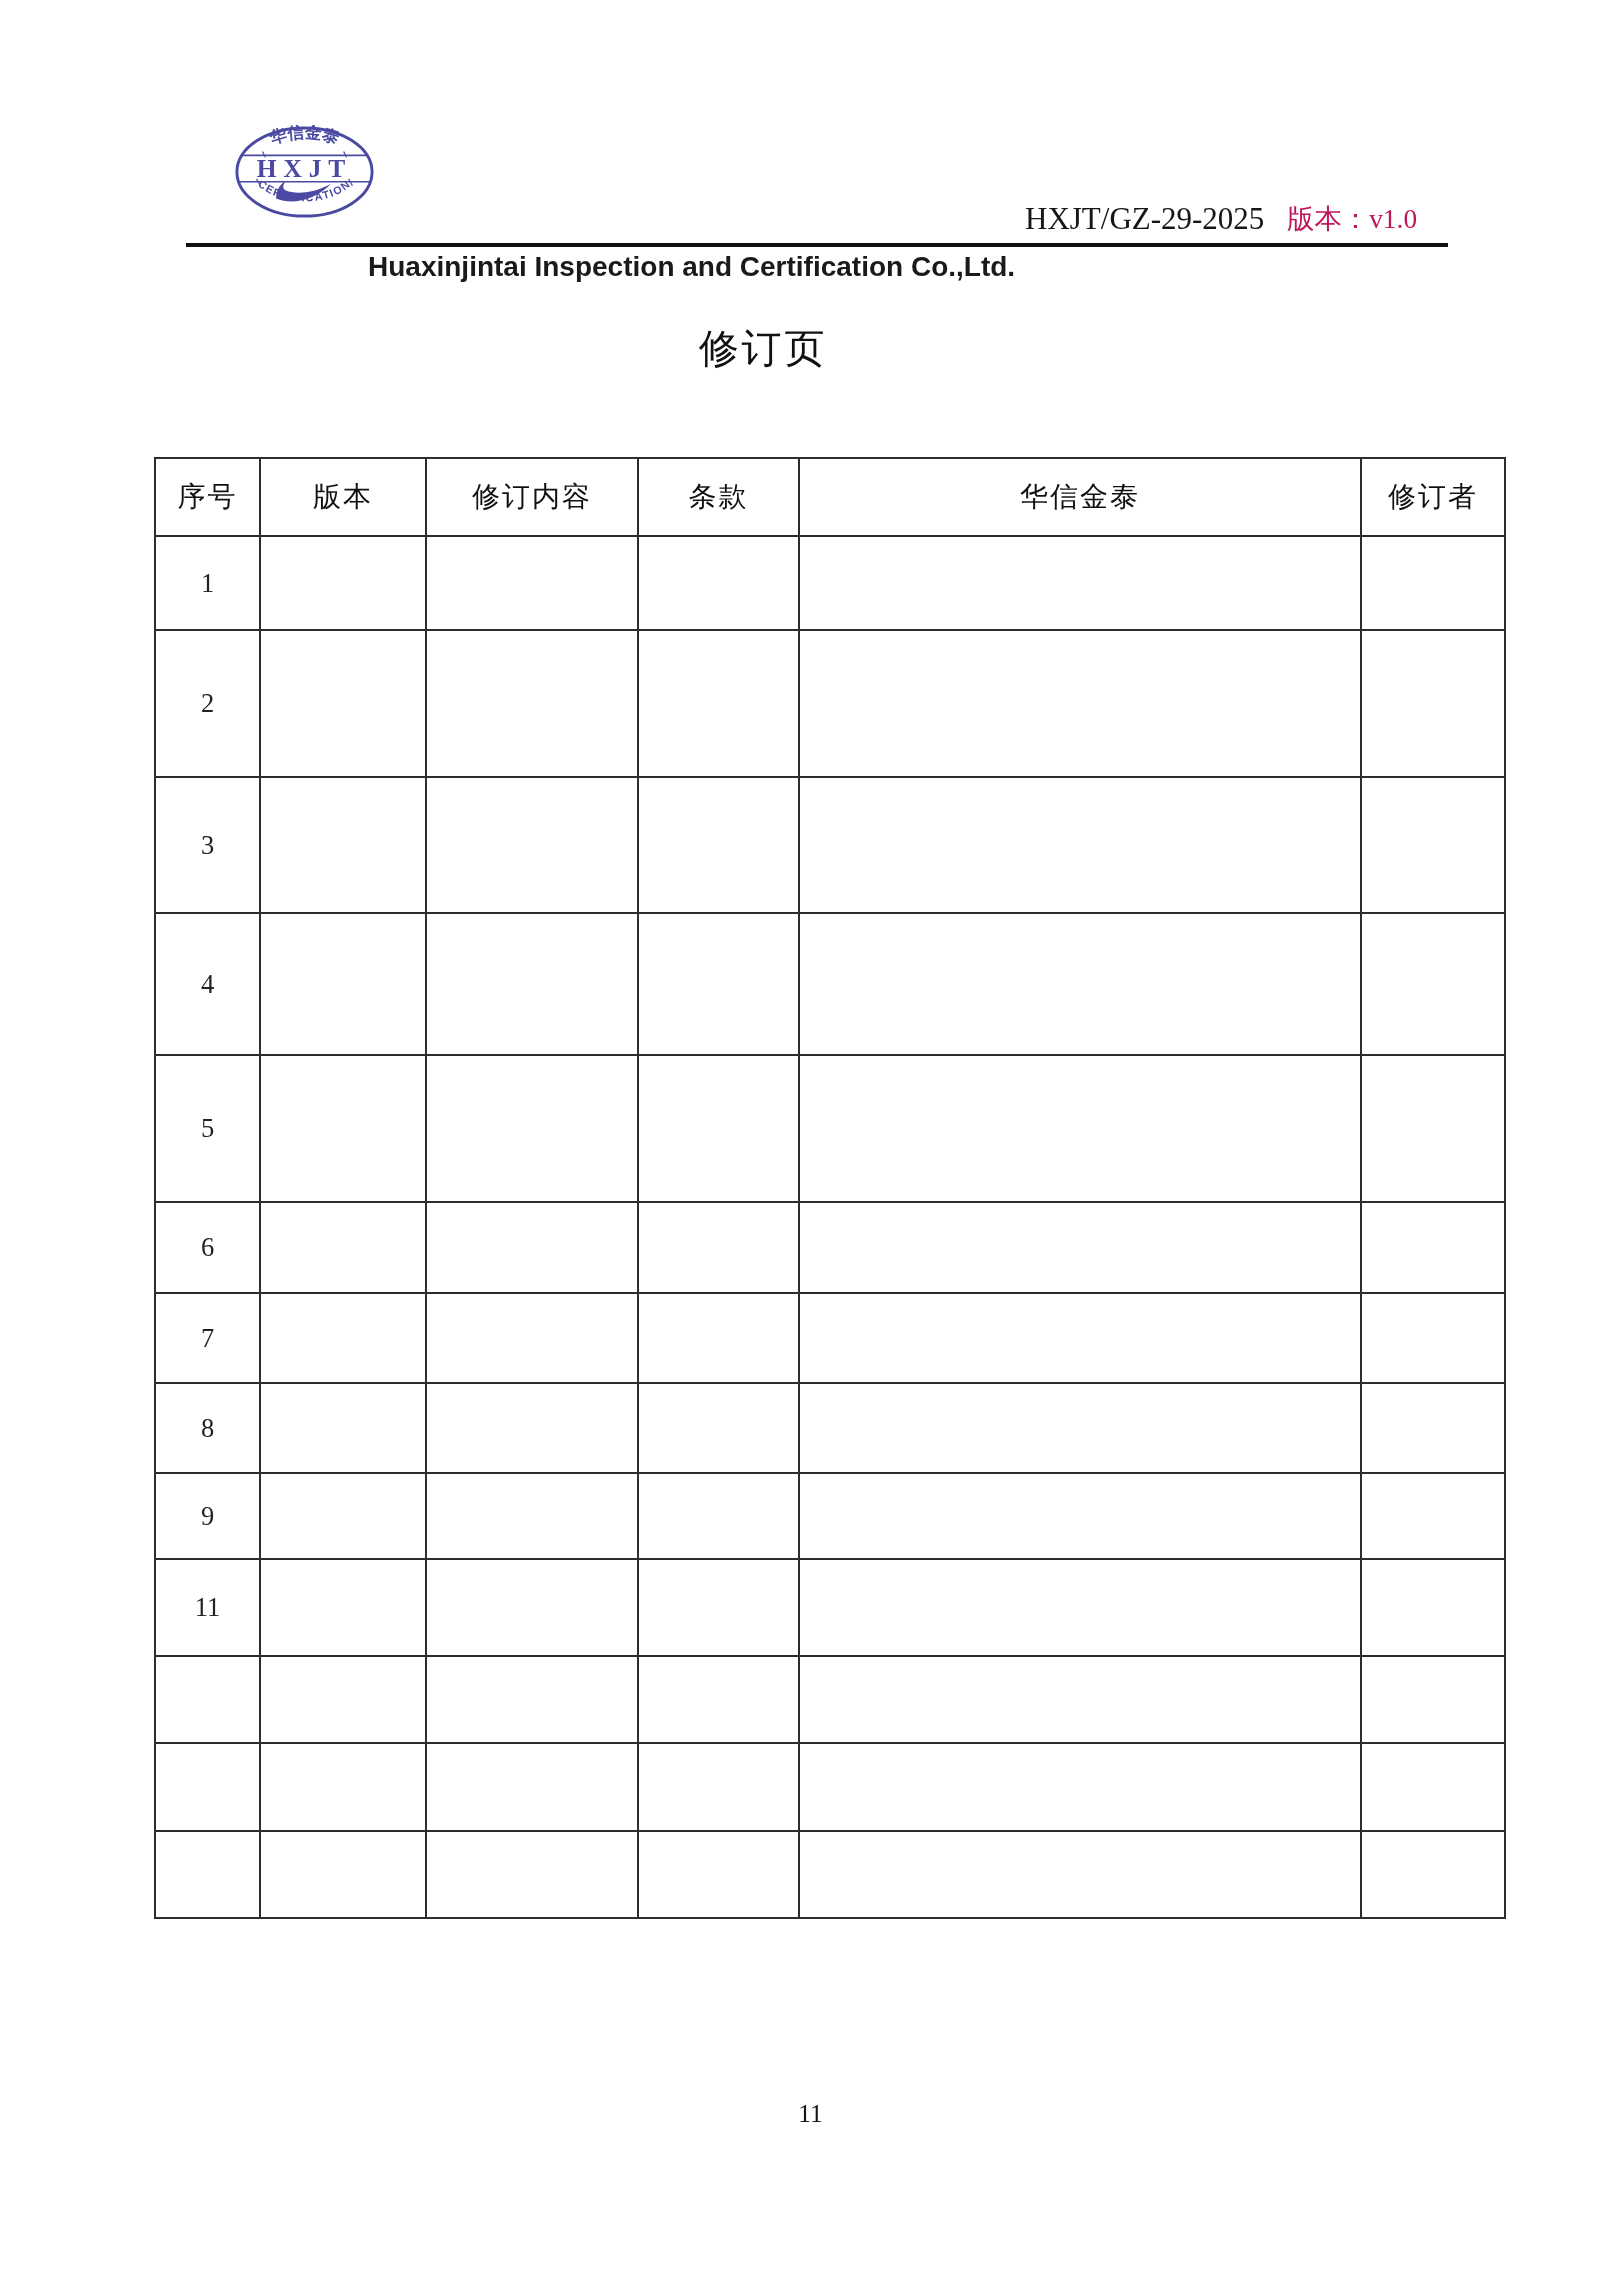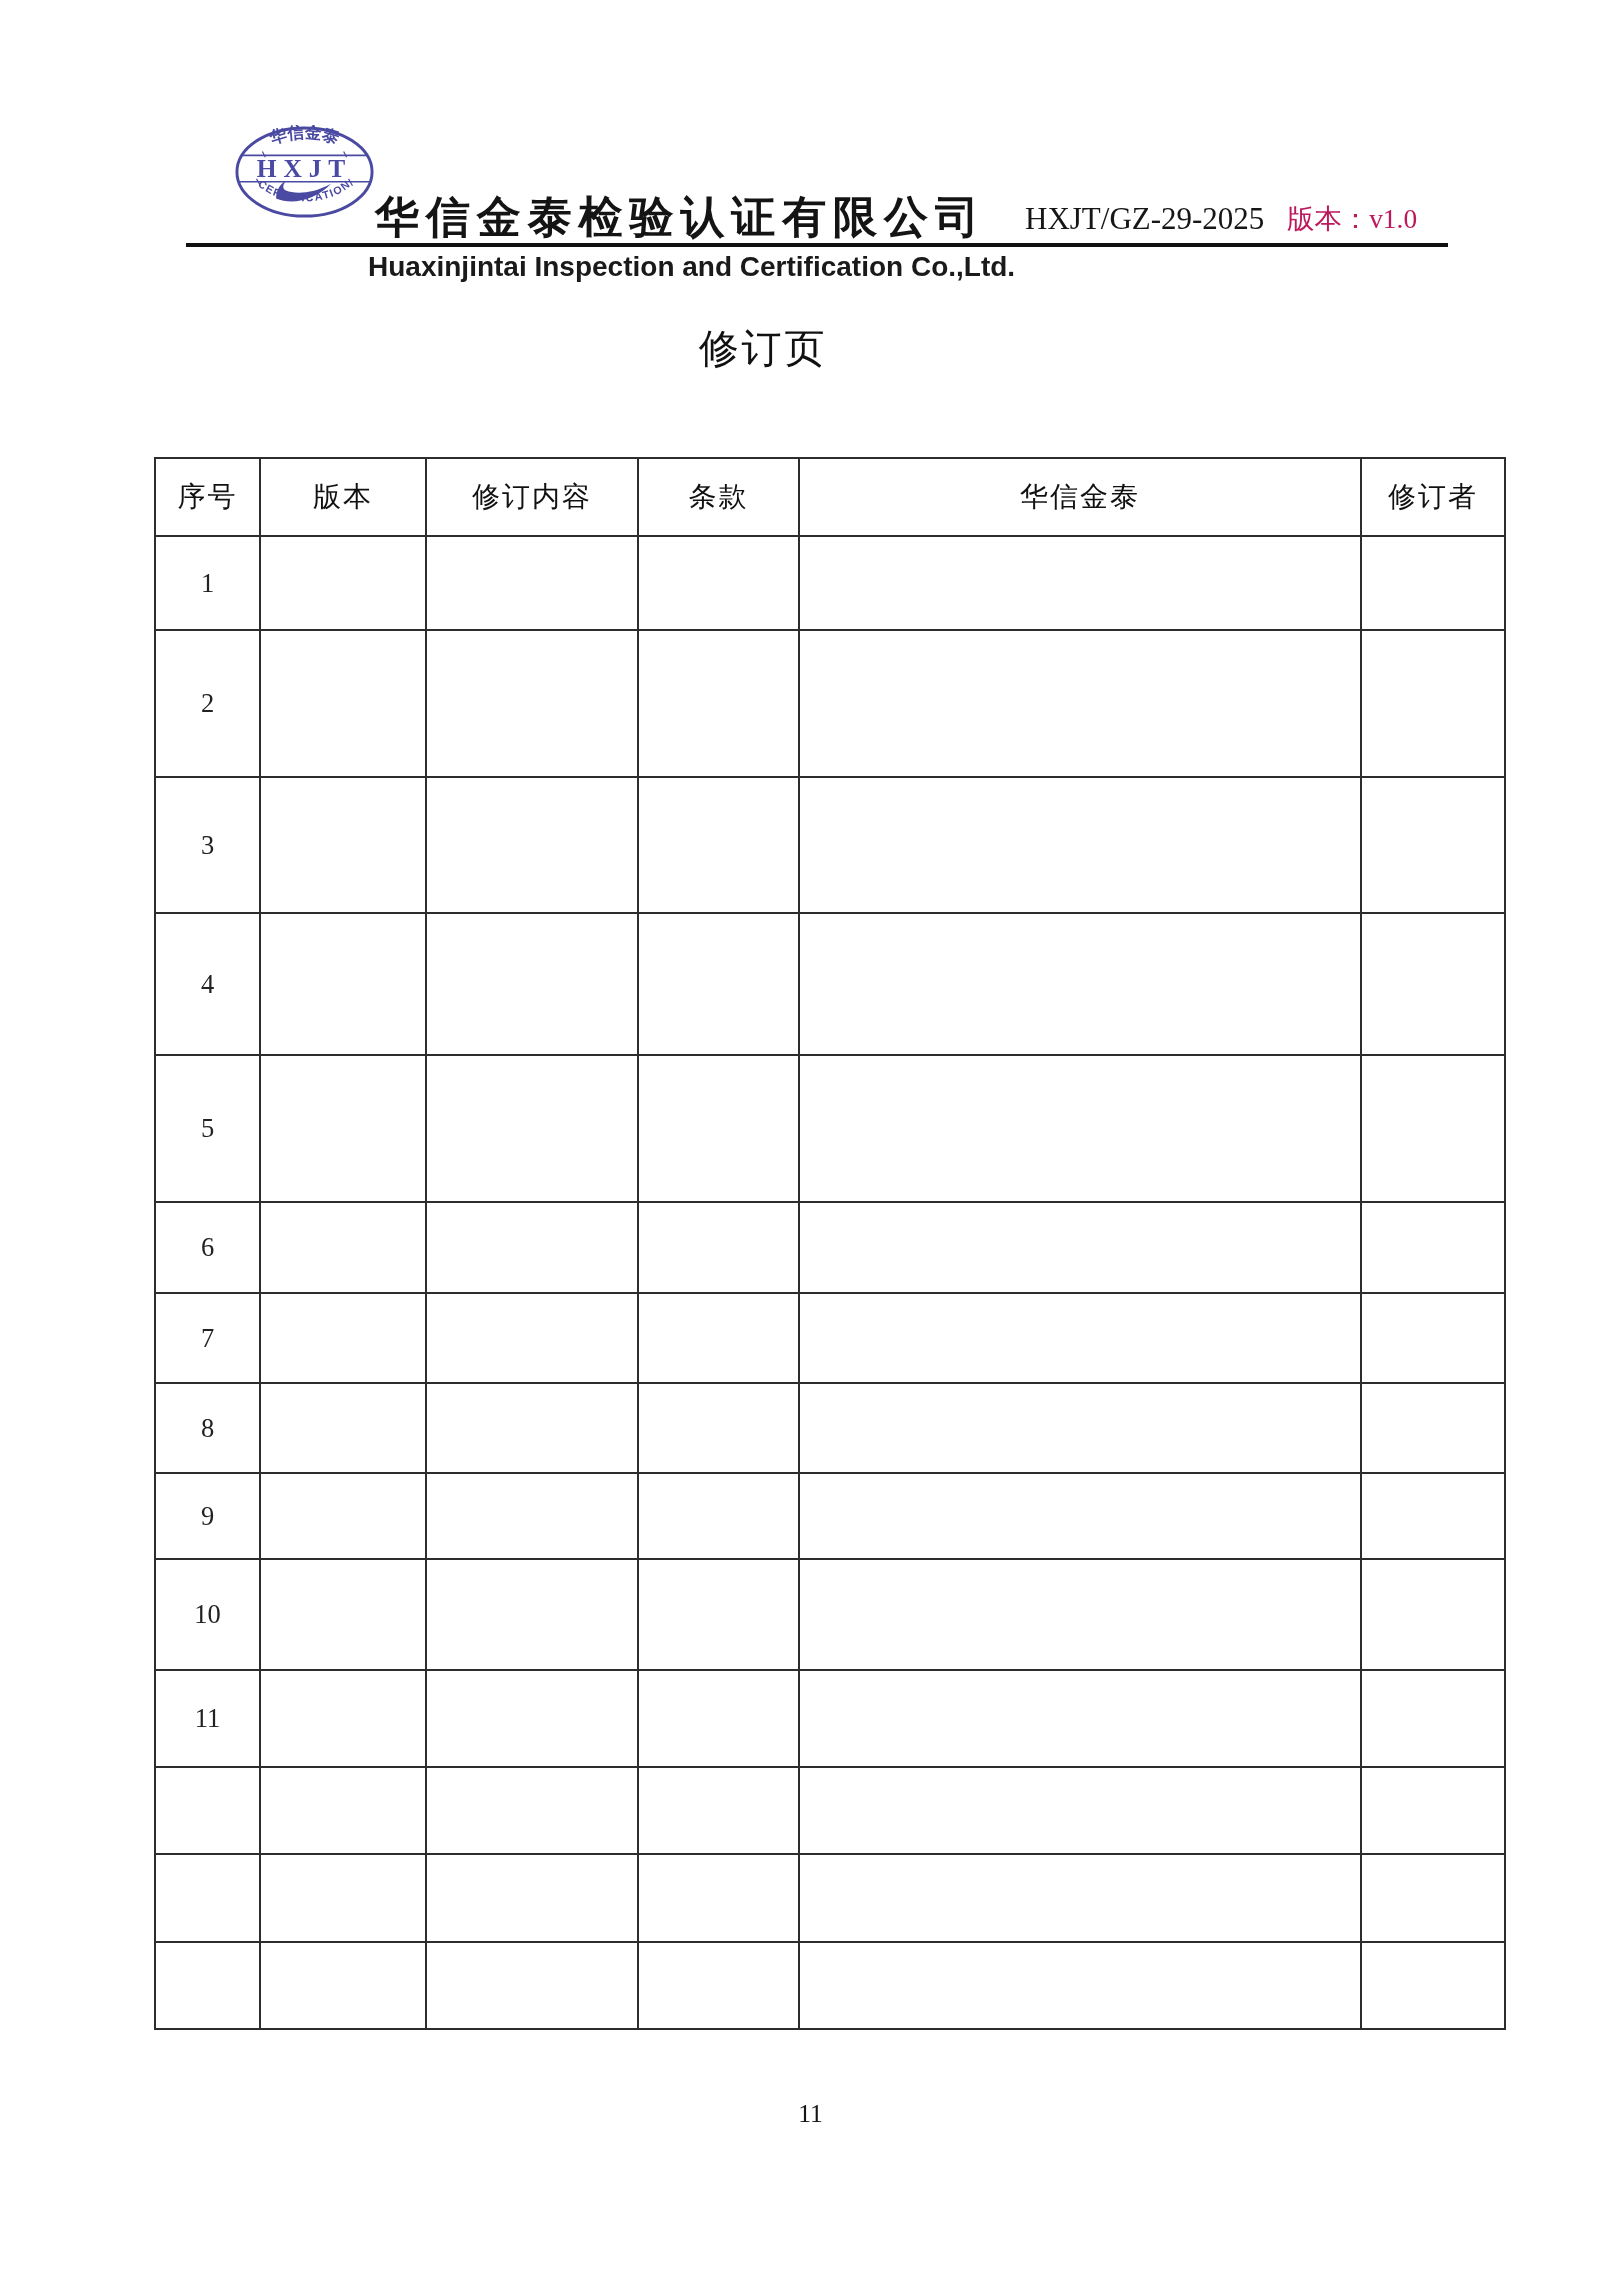--- a/index.html
+++ b/index.html
@@ -98,21 +98,20 @@
       </text>
       <text x="73" y="53" text-anchor="middle" font-family="Liberation Serif, serif" font-size="26" font-weight="700" letter-spacing="7" fill="#4a4aa3">HXJT</text>
       <path d="M44,75 C60,82 84,77 100,60 C82,70 64,71 54,67 C50,65 51,61 54,57 C47,61 44,68 44,75 Z" fill="#4a4aa3"></path>
       <path id="arcBottom" d="M 18,52 A 58,38 0 0 0 128,52" fill="none" stroke="none"></path>
       <text font-family="Liberation Sans, sans-serif" font-size="11" font-weight="700" letter-spacing="1.5" fill="#4a4aa3">
         <textPath href="#arcBottom" startOffset="50%" text-anchor="middle">CERTIFICATION</textPath>
       </text>
     </svg>
   </div>
 
-  <div class="company-zh">华信金泰检验认证有限公司</div>
   <div class="company-en">Huaxinjintai Inspection and Certification Co.,Ltd.</div>
   <div class="doc-number">HXJT/GZ-29-2025</div>
   <div class="version">版本：v1.0</div>
   <div class="rule"></div>
 
   <div class="title">修订页</div>
 
   <table class="rev">
     <colgroup>
       <col style="width:105px">
@@ -198,28 +197,20 @@
           <td></td>
         </tr>
         <tr style="height: 86px;">
           <td>9</td>
           <td></td>
           <td></td>
           <td></td>
           <td></td>
           <td></td>
         </tr>
-        <tr class="thick" style="height: 111px;">
-          <td>10</td>
-          <td></td>
-          <td></td>
-          <td></td>
-          <td></td>
-          <td></td>
-        </tr>
         <tr class="thick" style="height: 97px;">
           <td>11</td>
           <td></td>
           <td></td>
           <td></td>
           <td></td>
           <td></td>
         </tr>
         <tr style="height: 87px;">
           <td></td>

